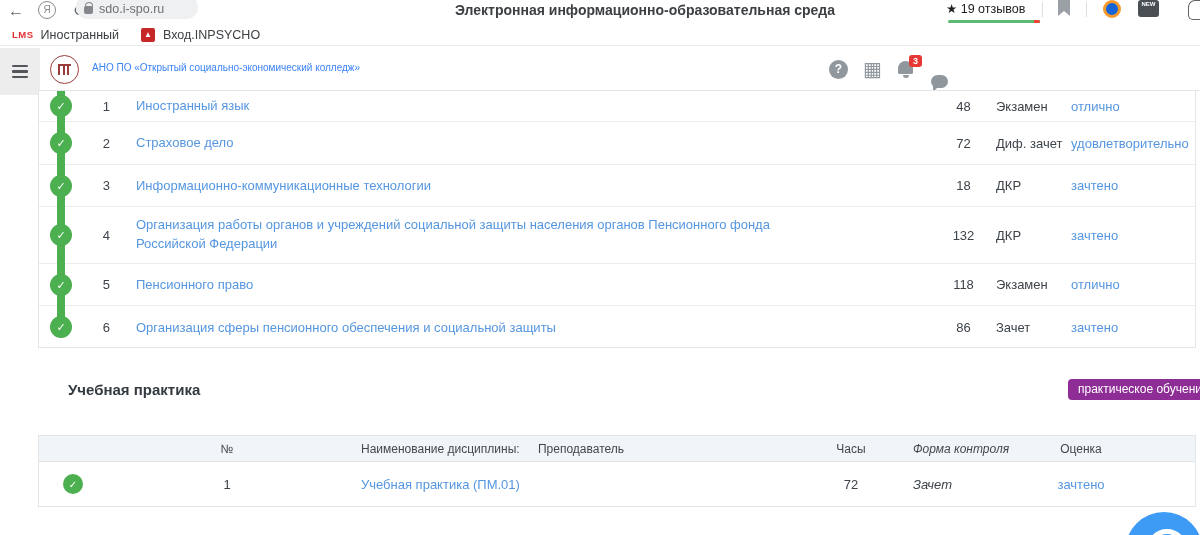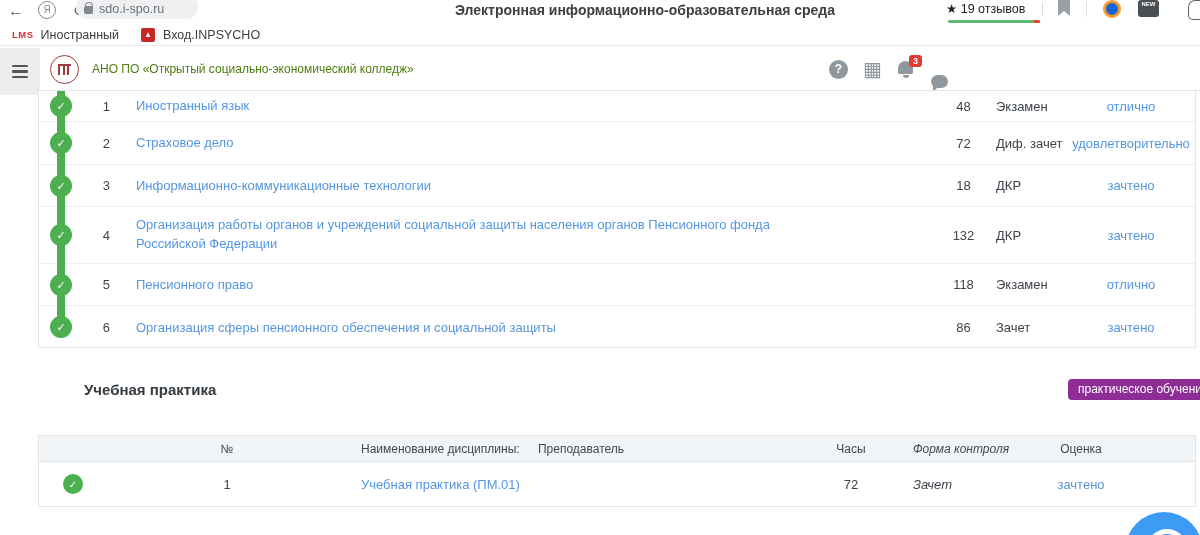--- a/index.html
+++ b/index.html
@@ -48,21 +48,21 @@
   .app-header{position:absolute;left:0;top:48px;width:1200px;height:43px;background:#fff;
     border-bottom:1px solid #e3e5e7;}
   .burger{position:absolute;left:0;top:0;width:40px;height:47px;background:#ededee;cursor:pointer;
     display:flex;flex-direction:column;justify-content:center;align-items:center;gap:3px;}
   .burger i{display:block;width:16px;height:2.4px;background:#53575b;border-radius:1px;}
   .logo-emblem{position:absolute;left:50px;top:7px;width:29px;height:29px;border:1.8px solid #9c3b3b;
     border-radius:50%;display:flex;align-items:center;justify-content:center;}
   .logo-emblem i{display:block;width:13px;height:11px;
     background:repeating-linear-gradient(90deg,#9c3b3b 0 2px,transparent 2px 4.5px);
     border-top:2.5px solid #9c3b3b;}
-  .college-name{position:absolute;left:92px;top:14px;font-size:12px;color:#4d7c0f;text-align:center;}
+  .college-name{position:absolute;left:92px;top:14px;font-size:10px;color:#3b82f6;text-align:center;}
   .hdr-ico{position:absolute;top:12px;cursor:pointer;}
   .help-ico{width:19px;height:19px;border-radius:50%;background:#90979d;color:#fff;
     font-size:12px;font-weight:bold;text-align:center;line-height:19px;}
   .cal-ico{color:#90979d;font-size:20px;line-height:19px;}
   .bell-ico{width:15px;height:13px;background:#90979d;border-radius:8px 8px 2px 2px;position:relative;}
   .bell-ico:after{content:"";position:absolute;left:4.5px;bottom:-4px;width:6px;height:3px;
     background:#90979d;border-radius:0 0 3px 3px;}
   .bell-badge{position:absolute;top:-6px;right:-9px;background:var(--notification-red);color:#fff;
     font-size:9px;font-weight:bold;padding:1px 4px;border-radius:3px;}
   .chat-ico{width:17px;height:13px;background:#90979d;border-radius:7px;position:relative;}
@@ -74,28 +74,28 @@
   .t1row{display:flex;align-items:center;border-bottom:1px solid #ebeef1;}
   .t1row:nth-of-type(1){height:31px;} .t1row:nth-of-type(2){height:43px;}
   .t1row:nth-of-type(3){height:42px;} .t1row:nth-of-type(4){height:57px;}
   .t1row:nth-of-type(5){height:42px;} .t1row:nth-of-type(6){height:43px;border-bottom:none;}
   .c-num{width:85px;text-align:right;padding-right:14px;font-size:13px;color:#3d434a;flex:none;}
   .c-name{width:807px;padding-left:12px;flex:none;}
   .c-name span{display:inline-block;max-width:680px;font-size:13px;color:var(--link-blue);
     line-height:1.45;cursor:pointer;}
   .c-hours{width:65px;text-align:center;font-size:13px;flex:none;}
   .c-form{width:75px;font-size:13px;flex:none;}
-  .c-grade{width:120px;text-align:center;font-size:13px;color:var(--link-blue);cursor:pointer;flex:none;}
+  .c-grade{width:120px;font-size:13px;color:var(--link-blue);cursor:pointer;flex:none;}
   .timeline{position:absolute;left:18px;top:0;width:8px;height:246px;background:var(--accent-green);
     border-radius:0 0 4px 4px;}
   .tl-dot{position:absolute;left:11px;width:22px;height:22px;border-radius:50%;
     background:var(--accent-green);color:#fff;font-size:11px;font-weight:bold;
     display:flex;align-items:center;justify-content:center;}
   
-  .section-title{position:absolute;left:84px;top:381px;font-size:15px;font-weight:bold;color:#333a40;}
+  .section-title{position:absolute;left:68px;top:381px;font-size:15px;font-weight:bold;color:#333a40;}
   .practice-badge{position:absolute;left:1068px;top:379px;background:var(--badge-purple);color:#fff;
     font-size:12px;padding:3px 10px 4px;border-radius:4px;white-space:nowrap;}
   
   .table2{position:absolute;left:38px;top:435px;width:1158px;border:1px solid #e2e6e9;background:#fff;}
   .t2head{display:flex;align-items:center;height:26px;background:#f2f5f7;
     border-bottom:1px solid #e2e6e9;font-size:12px;color:#40484f;}
   .t2row{display:flex;align-items:center;height:44px;font-size:13px;}
   .c2-status{width:68px;display:flex;justify-content:center;flex:none;}
   .check-dot{width:20px;height:20px;border-radius:50%;background:var(--accent-green);color:#fff;
     font-size:10px;font-weight:bold;display:flex;align-items:center;justify-content:center;}

